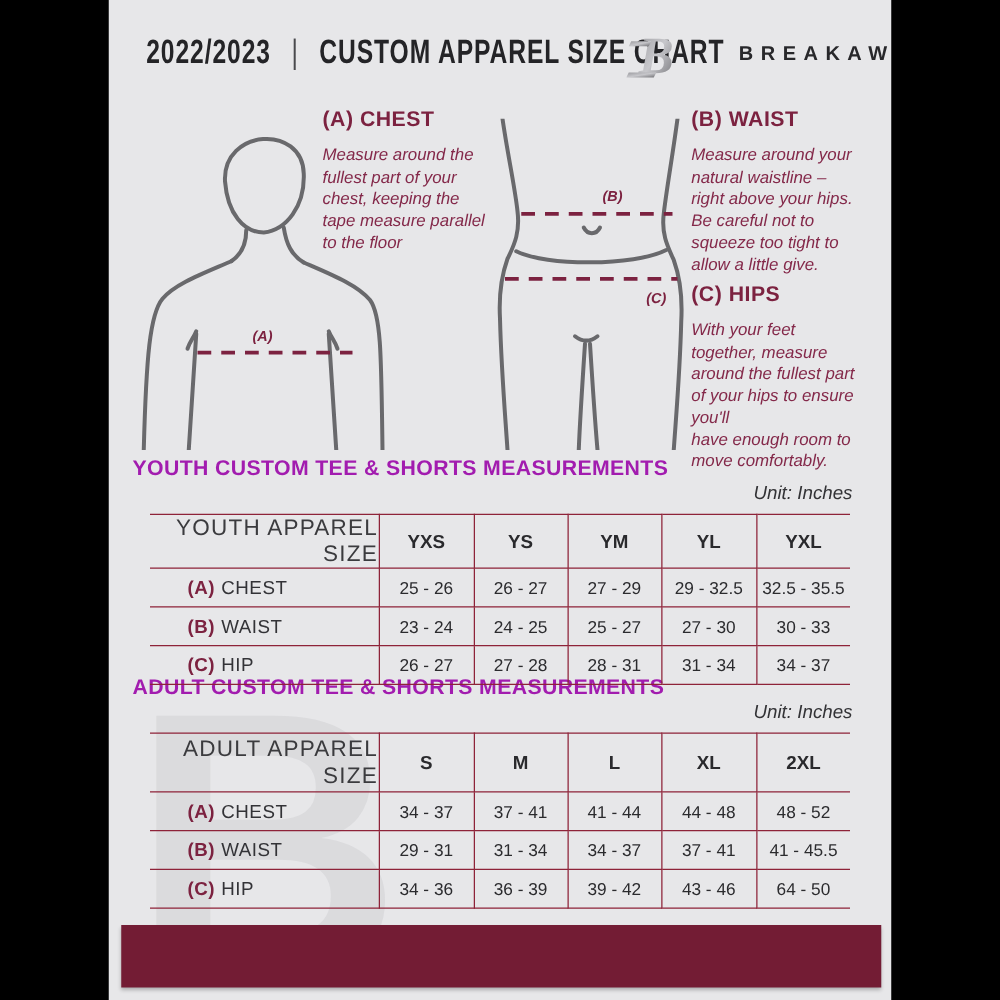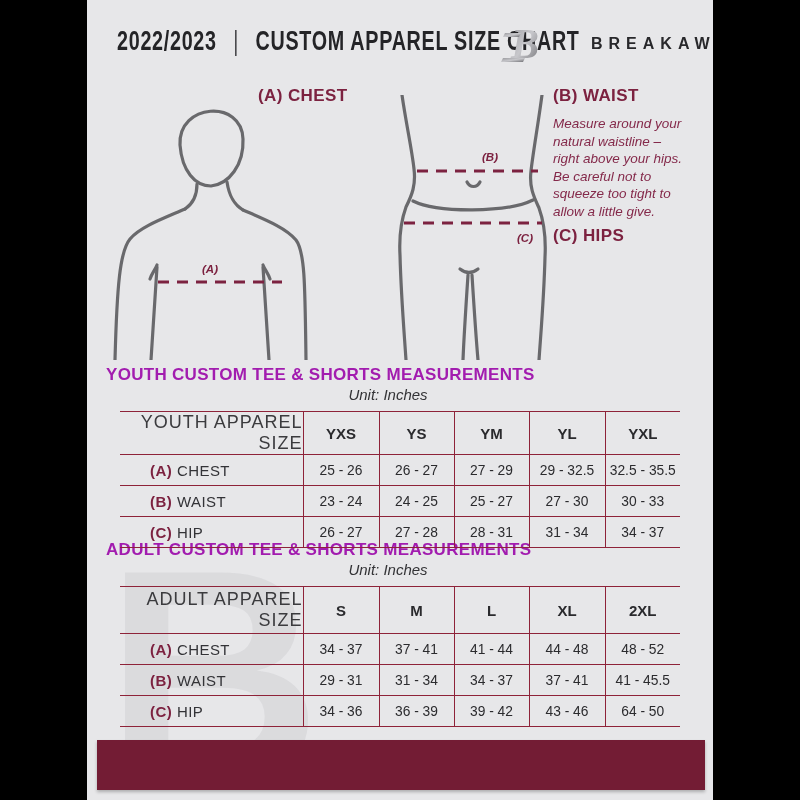--- a/index.html
+++ b/index.html
@@ -33,21 +33,21 @@
     fill:var(--maroon);font-style:italic;}
 
   
   .instr{position:absolute;}
   .instr h3{font-size:17px;font-weight:700;color:var(--maroon);letter-spacing:.4px;margin-bottom:9px;}
   .instr p{font-size:13.5px;font-style:italic;color:#84294a;line-height:1.3;white-space:pre-line;}
 
   
   .sec-title{position:absolute;left:19px;width:560px;text-align:left;
     font-weight:700;font-size:17px;color:#a21caf;letter-spacing:.3px;}
-  .sec-unit{position:absolute;left:21px;width:560px;text-align:center;
+  .sec-unit{position:absolute;left:35px;width:560px;text-align:right;
     font-style:italic;font-size:15px;color:#333336;}
 
   
   .size-table{position:absolute;left:33px;width:560px;border-collapse:collapse;
     table-layout:fixed;z-index:2;}
   .size-table td{border:1.5px solid var(--maroon-border);vertical-align:middle;
     background:transparent;}
   .size-table td:first-child{border-left:none;}
   .size-table td:last-child{border-right:none;}
   .size-table .first-head{font-size:18px;color:var(--ink-soft);letter-spacing:1px;
@@ -113,32 +113,44 @@
       <path d="M 81,180 C 79,210 77,240 76,265"></path>
       <path d="M 85,180 C 87,212 89,242 91,265"></path>
       <path class="dash" d="M 30,76 L 151,76"></path>
       <path class="dash" d="M 17,128 L 155,128"></path>
       <text x="103" y="66" text-anchor="middle">(B)</text>
       <text x="138" y="147" text-anchor="middle">(C)</text>
     </svg>
 
     <div class="instr" style="left:171px;top:86px;width:152px;">
       <h3>(A) CHEST</h3>
+      <p>Measure around the
+fullest part of your
+chest, keeping the
+tape measure parallel
+to the floor</p>
     </div>
     <div class="instr" style="left:466px;top:86px;width:158px;">
       <h3>(B) WAIST</h3>
       <p>Measure around your
 natural waistline –
 right above your hips.
 Be careful not to
 squeeze too tight to
 allow a little give.</p>
     </div>
     <div class="instr" style="left:466px;top:226px;width:160px;">
       <h3>(C) HIPS</h3>
+      <p>With your feet
+together, measure
+around the fullest part
+of your hips to ensure
+you'll
+have enough room to
+move comfortably.</p>
     </div>
 
     <div class="watermark">B</div>
 
     <div class="sec-title" style="top:365px;">YOUTH CUSTOM TEE &amp; SHORTS MEASUREMENTS</div>
     <div class="sec-unit" style="top:386px;">Unit: Inches</div>
 
     <table class="size-table" style="top:411px;">
       <colgroup>
         <col style="width:183px">

